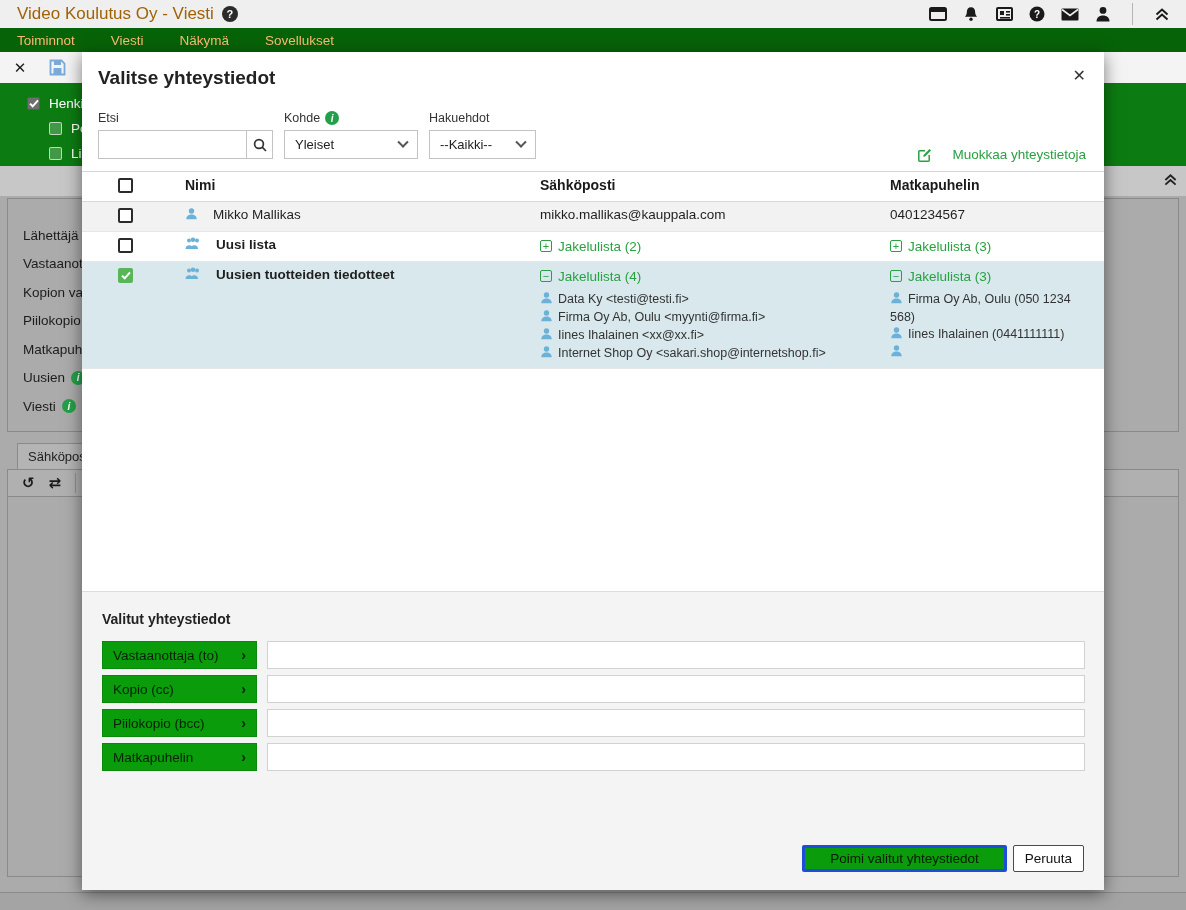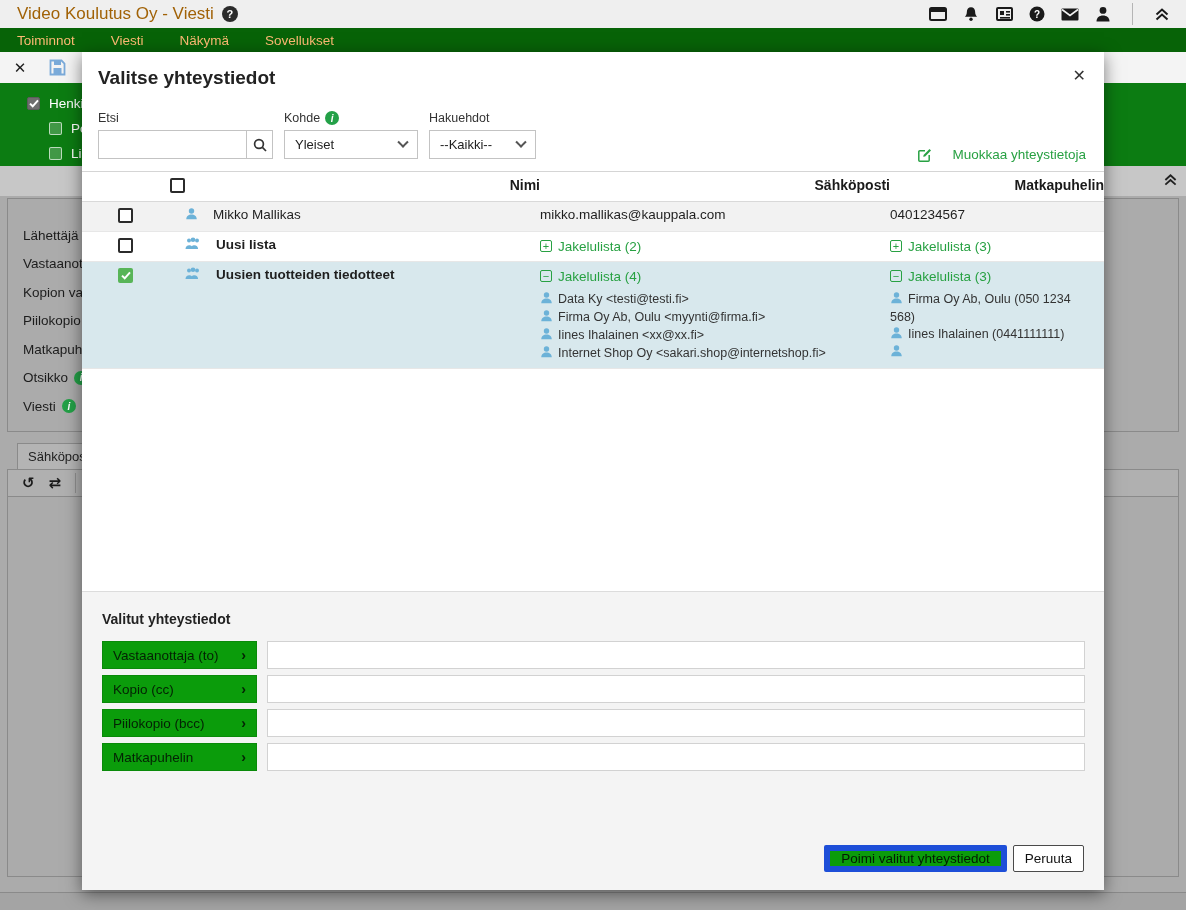--- a/index.html
+++ b/index.html
@@ -61,21 +61,21 @@
   .fsearch-btn { width:27px; height:29px; border:1px solid #c3c3c3; background:#fff; display:flex; align-items:center; justify-content:center; cursor:pointer; }
   .fselect { height:29px; border:1px solid #c3c3c3; background:#fff; display:flex; align-items:center;
              justify-content:space-between; padding:0 10px; font-size:13px; color:#222; cursor:pointer; }
   .fselect.w1 { width:134px; } .fselect.w2 { width:107px; }
   .selchev { width:8px; height:8px; border-right:2px solid #555; border-bottom:2px solid #555; transform:rotate(45deg) translate(-2px,-2px); }
   .edit-link { position:absolute; right:18px; top:58px; display:flex; align-items:center; gap:20px;
                color:#28a143; font-size:13.5px; cursor:pointer; }
 
   .m-table { margin-top:12px; border-top:1px solid #d5d5d5; flex:1; overflow:hidden; background:#fff; }
   .trow { display:grid; grid-template-columns:67px 355px 350px 1fr; padding-left:36px; border-bottom:1px solid #e7e7e7; background:#fff; }
-  .trow.head { border-bottom:1px solid #d9d9d9;text-align:right; }
+  .trow.head { border-bottom:1px solid #d9d9d9; }
   .trow.shade { background:#f2f2f2; }
   .trow.sel { background:#d8e8ed; }
   .tc { padding-top:5px; padding-bottom:5px; font-size:13.5px; color:#1f1f1f; min-height:26px; }
   .c-check { padding-top:6px; }
   .cb { width:15px; height:15px; border:2px solid #2b2b2b; border-radius:2px; background:#fff;
         display:inline-flex; align-items:center; justify-content:center; cursor:pointer; }
   .cb.checked { background:#58b558; border-color:#58b558; }
   .thead { font-weight:bold; font-size:14px; color:#1a1a1a; }
   .c-name { display:block; }
   .nm { margin-left:15px; } .nm.b { font-weight:bold; }
@@ -89,22 +89,22 @@
   .c-phone { padding-right:16px; }
 
   .m-footer { height:299px; background:#f4f4f4; border-top:1px solid #dcdcdc; position:relative; }
   .vh { font-size:14px; font-weight:bold; color:#222; padding:19px 16px 14px 20px; }
   .frow { display:flex; align-items:center; margin:0 19px 6px 20px; height:28px; }
   .fbtn { width:155px; height:28px; background:#0b9c0b; border:1px solid #0a8a0a; color:#042104;
           display:flex; align-items:center; justify-content:space-between; padding:0 10px; font-size:13.5px; cursor:pointer; flex:0 0 155px; }
   .fch { font-weight:bold; color:#042104; font-size:14px; }
   .ftext { flex:1; height:28px; margin-left:10px; border:1px solid #d2d2d2; background:#fff; padding:0 8px; font-size:13px; outline:none; }
   .f-actions { position:absolute; right:20px; bottom:18px; display:flex; gap:6px; }
-  .btn-primary { background:#0b9c0b; border:6px solid #1d4ed8; color:#031c03; font-size:13.5px; height:27px;
-                 padding:0 11px; border-radius:2px; cursor:pointer; font-family:inherit; }
+  .btn-primary { background:#0b9c0b; border:3px solid #1d4ed8; color:#031c03; font-size:13.5px; height:27px;
+                 padding:0 25px; border-radius:2px; cursor:pointer; font-family:inherit; }
   .btn-secondary { background:#fff; border:1px solid #4a4a4a; color:#111; font-size:13.5px; height:27px;
                    padding:0 11px; border-radius:2px; cursor:pointer; font-family:inherit; }
 </style>
 </head>
 <body>
 
 <div class="titlebar">
   <div class="tb-left">
     <span class="tb-title">Video Koulutus Oy - Viesti</span>
     <span class="tb-help">?</span>
@@ -221,21 +221,21 @@
     <div class="bg-flabel">
       <span class="t">Kopion va</span>
     </div>
     <div class="bg-flabel">
       <span class="t">Piilokopio</span>
     </div>
     <div class="bg-flabel">
       <span class="t">Matkapuh</span>
     </div>
     <div class="bg-flabel">
-      <span class="t">Otsikko</span>
+      <span class="t">Uusien</span>
       <span class="info-badge">i</span>
     </div>
     <div class="bg-flabel">
       <span class="t">Viesti</span>
       <span class="info-badge">i</span>
     </div>
   </div>
 
 <div class="bg-tab">
     <span>Sähköpos</span>

